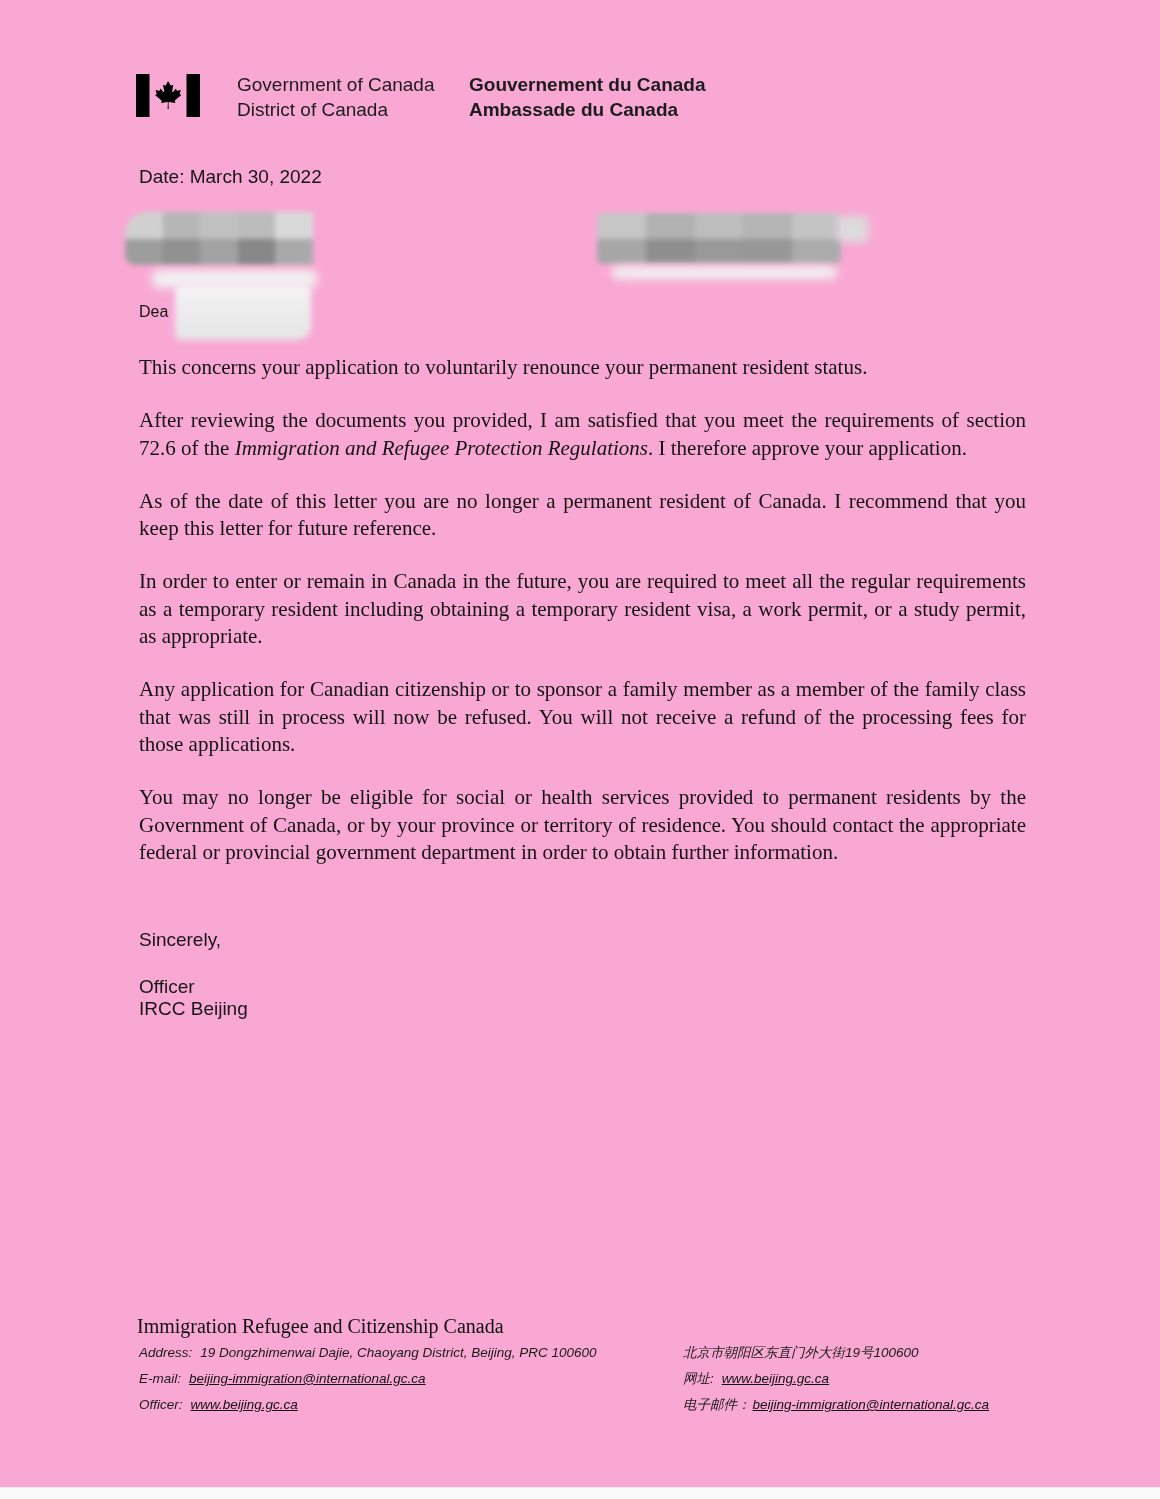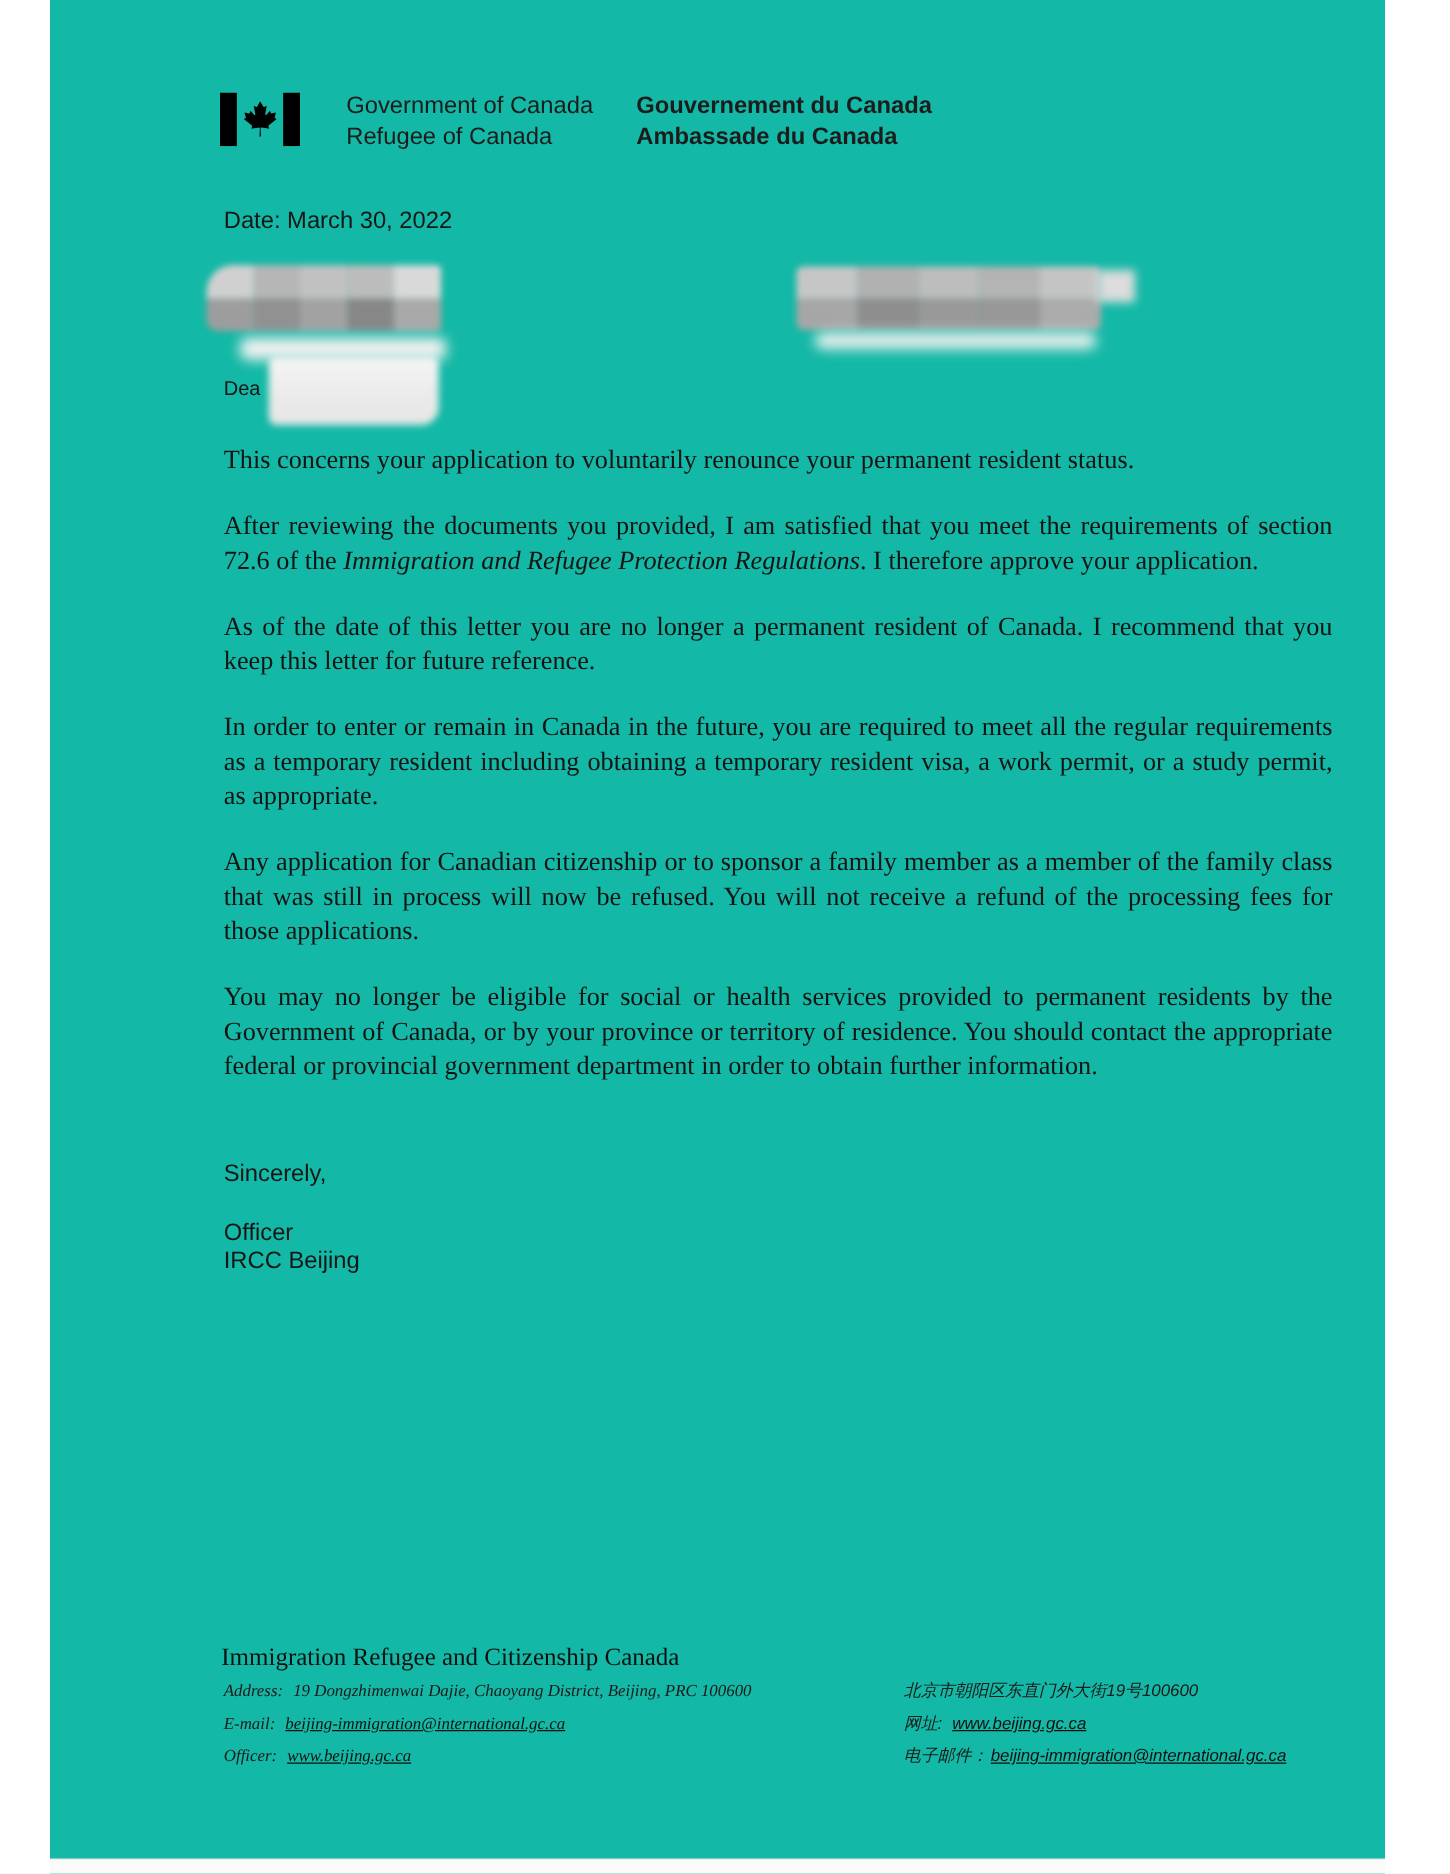--- a/index.html
+++ b/index.html
@@ -1,24 +1,23 @@
 <!DOCTYPE html>
 <html><head>
 <meta charset="utf-8">
 <style>
   html, body { margin: 0; padding: 0; background: #ffffff; }
   .page {
     position: relative;
-    width: 1068px;
+    width: 1160px;
     height: 1499px;
-    background: #14b8a6;
+    background: #f9a8d4;
     font-family: "Liberation Sans", sans-serif;
     color: #1a1a1a;
     overflow: hidden;
-    margin-left: 40px;
   }
 
   
   .flag {
     position: absolute;
     left: 136px; top: 74px;
     width: 64px; height: 43px;
   }
   .hdr-col {
     position: absolute;
@@ -125,21 +124,21 @@
   }
   .footer-col {
     position: absolute;
     top: 1340px;
     font-size: 13.5px;
     font-style: italic;
     line-height: 26px;
     color: #1a1a1a;
     white-space: nowrap;
   }
-  .footer-left  { left: 139px; font-family: Liberation Serif, serif; }
+  .footer-left  { left: 139px; }
   .footer-right { left: 683px; }
   .footer-col .lbl { margin-right: 8px; }
   .footer-col .lbl-zh { margin-right: 2px; }
   .link {
     text-decoration: underline;
     color: #111111;
     cursor: pointer;
   }
 
   
@@ -159,21 +158,21 @@
   <svg class="flag" viewBox="0 0 64 43" aria-hidden="true">
     <rect x="0" y="0" width="13.5" height="43" fill="#000"></rect>
     <rect x="50.5" y="0" width="13.5" height="43" fill="#000"></rect>
     <g transform="translate(17,7)">
       <path fill="#000" d="M15.1,0l-2.3,4.2c-.3,.5-.7,.4-1.2,.2l-1.6-.8,1.2,6.4c.3,1.2-.6,1.2-1,.7l-2.8-3.2-.5,1.6c-.1,.4-.3,.8-.8,.7l-3.5-.8,.9,3.3c.2,.7,.4,1-.2,1.2l-1.3,.6,6.3,5.1c.2,.2,.4,.5,.3,.9l-.5,1.8c2.2-.3,4.1-.6,6.3-.9,.2,0,.5,.3,.5,.5l-.3,6.6h1.1l-.2-6.6c0-.2,.3-.5,.5-.5,2.2,.3,4.1,.6,6.3,.9l-.5-1.8c-.1-.4,.1-.7,.3-.9l6.3-5.1-1.3-.6c-.6-.2-.4-.5-.2-1.2l.9-3.3-3.5,.8c-.5,.1-.7-.3-.8-.7l-.5-1.6-2.8,3.2c-.4,.5-1.3,.5-1-.7l1.2-6.4-1.6,.8c-.5,.2-.9,.3-1.2-.2L15.1,0z"></path>
     </g>
   </svg>
 
   <div class="hdr-col hdr-en">
     <div>Government of Canada</div>
-    <div>Refugee of Canada</div>
+    <div>District of Canada</div>
   </div>
   <div class="hdr-col hdr-fr">
     <div>Gouvernement du Canada</div>
     <div>Ambassade du Canada</div>
   </div>
 
   <div class="date-line">Date: March 30, 2022</div>
 
   <div class="redact redact-left">
     <div class="row">

